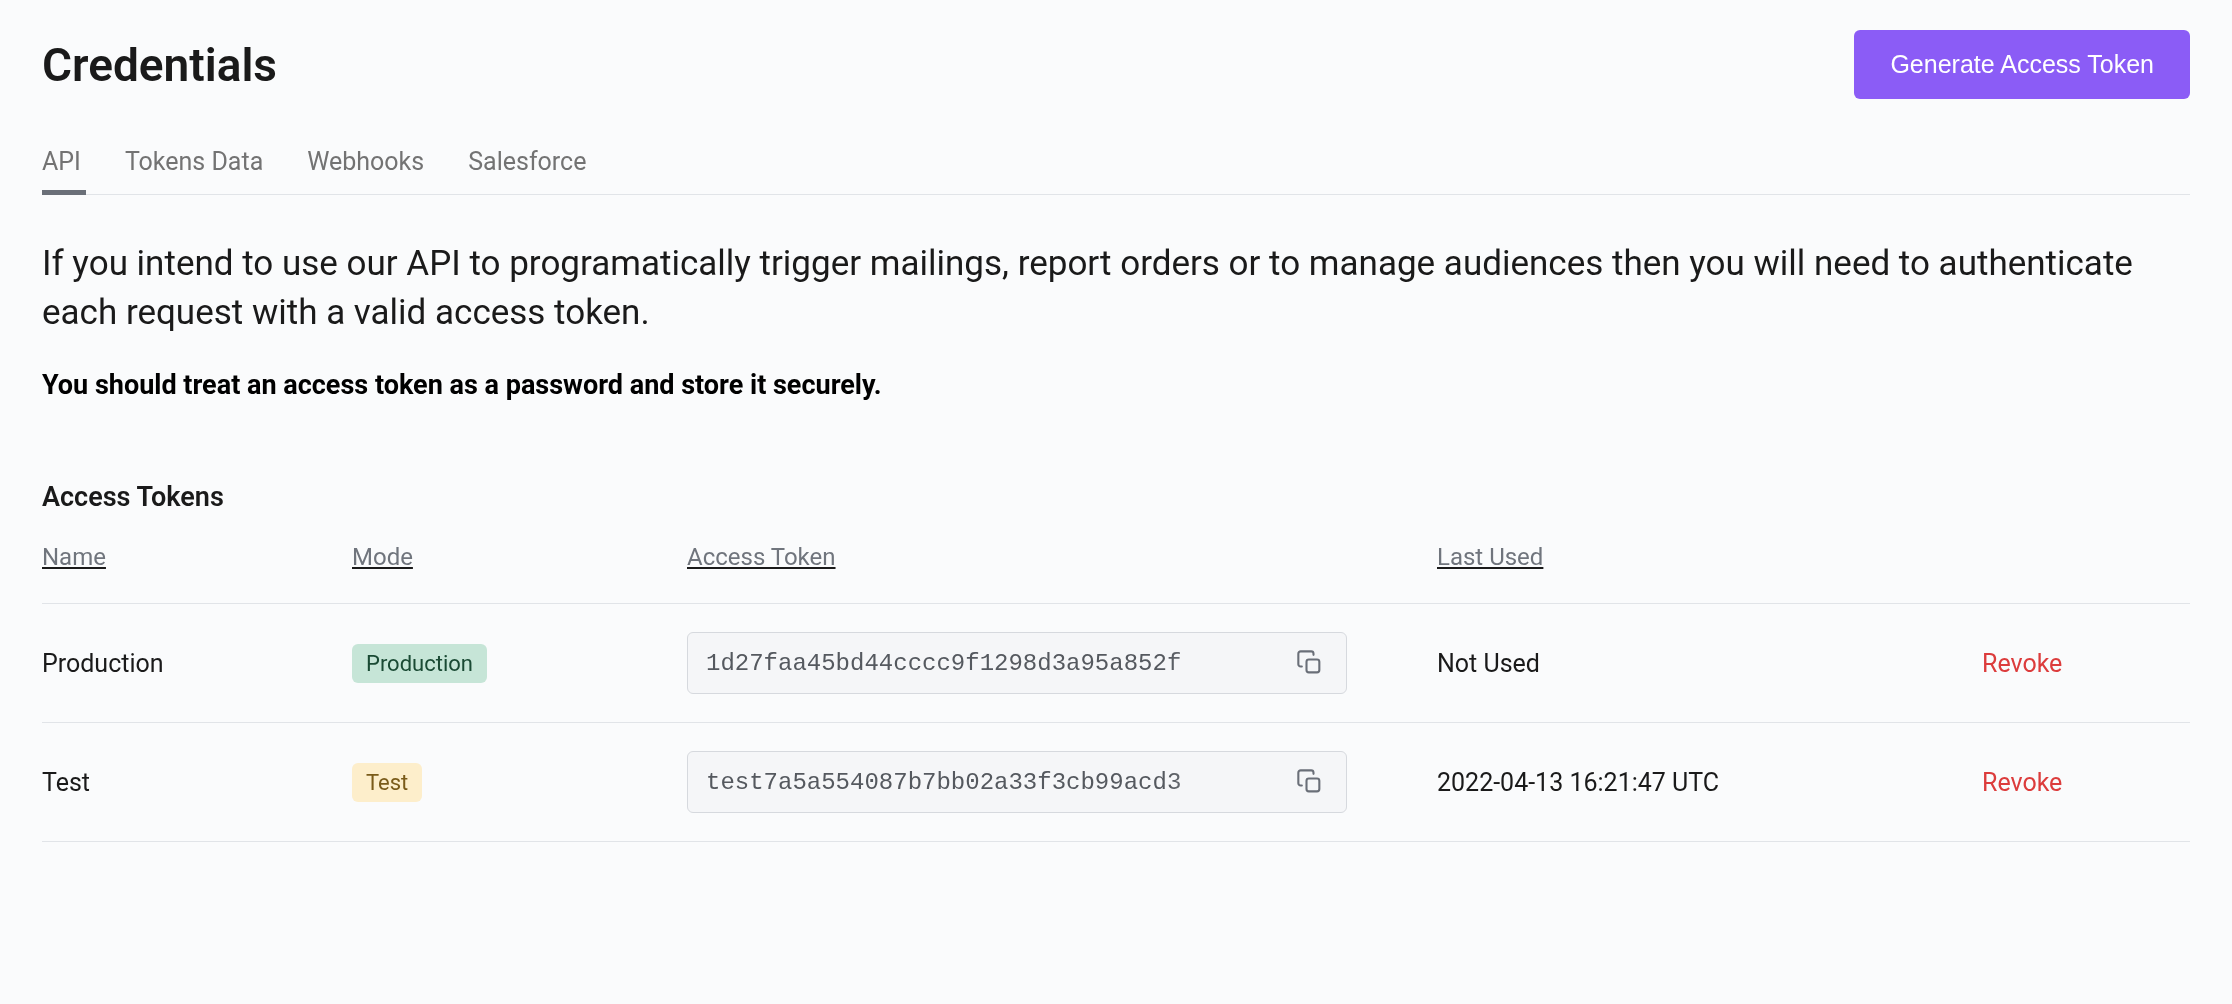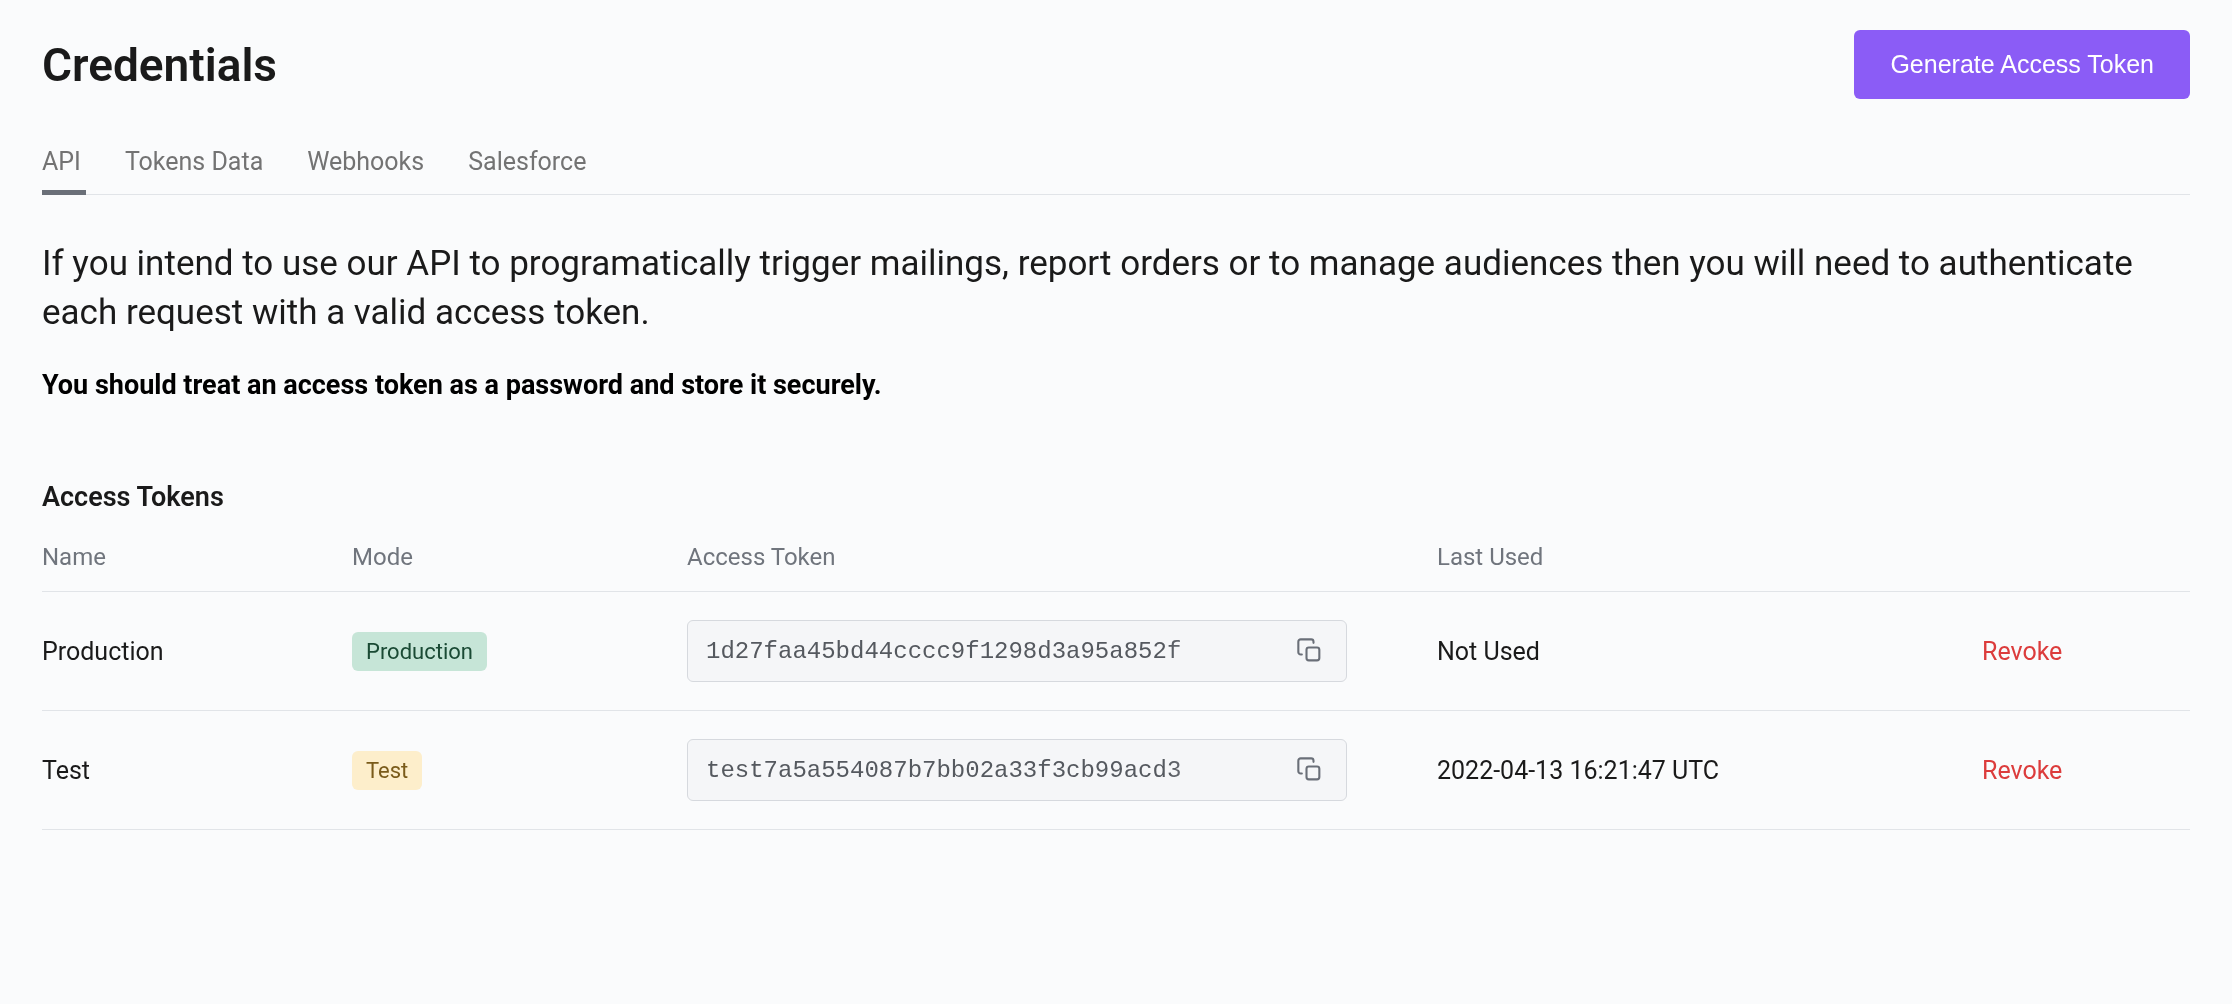--- a/index.html
+++ b/index.html
@@ -72,22 +72,23 @@
       font-size: 27px;
       font-weight: 600;
       color: #1a1a1a;
       margin-bottom: 30px;
     }
     .tokens-table {
       width: 100%;
     }
     .table-header {
       display: flex;
-      padding-bottom: 20px;
+      padding-bottom: 32px;
       border-bottom: 1px solid #e1e4e8;
+      text-decoration: underline;
     }
     .table-row {
       display: flex;
       align-items: center;
       padding: 28px 0;
       border-bottom: 1px solid #e1e4e8;
     }
     .col-name { width: 310px; }
     .col-mode { width: 335px; }
     .col-token { width: 750px; }

